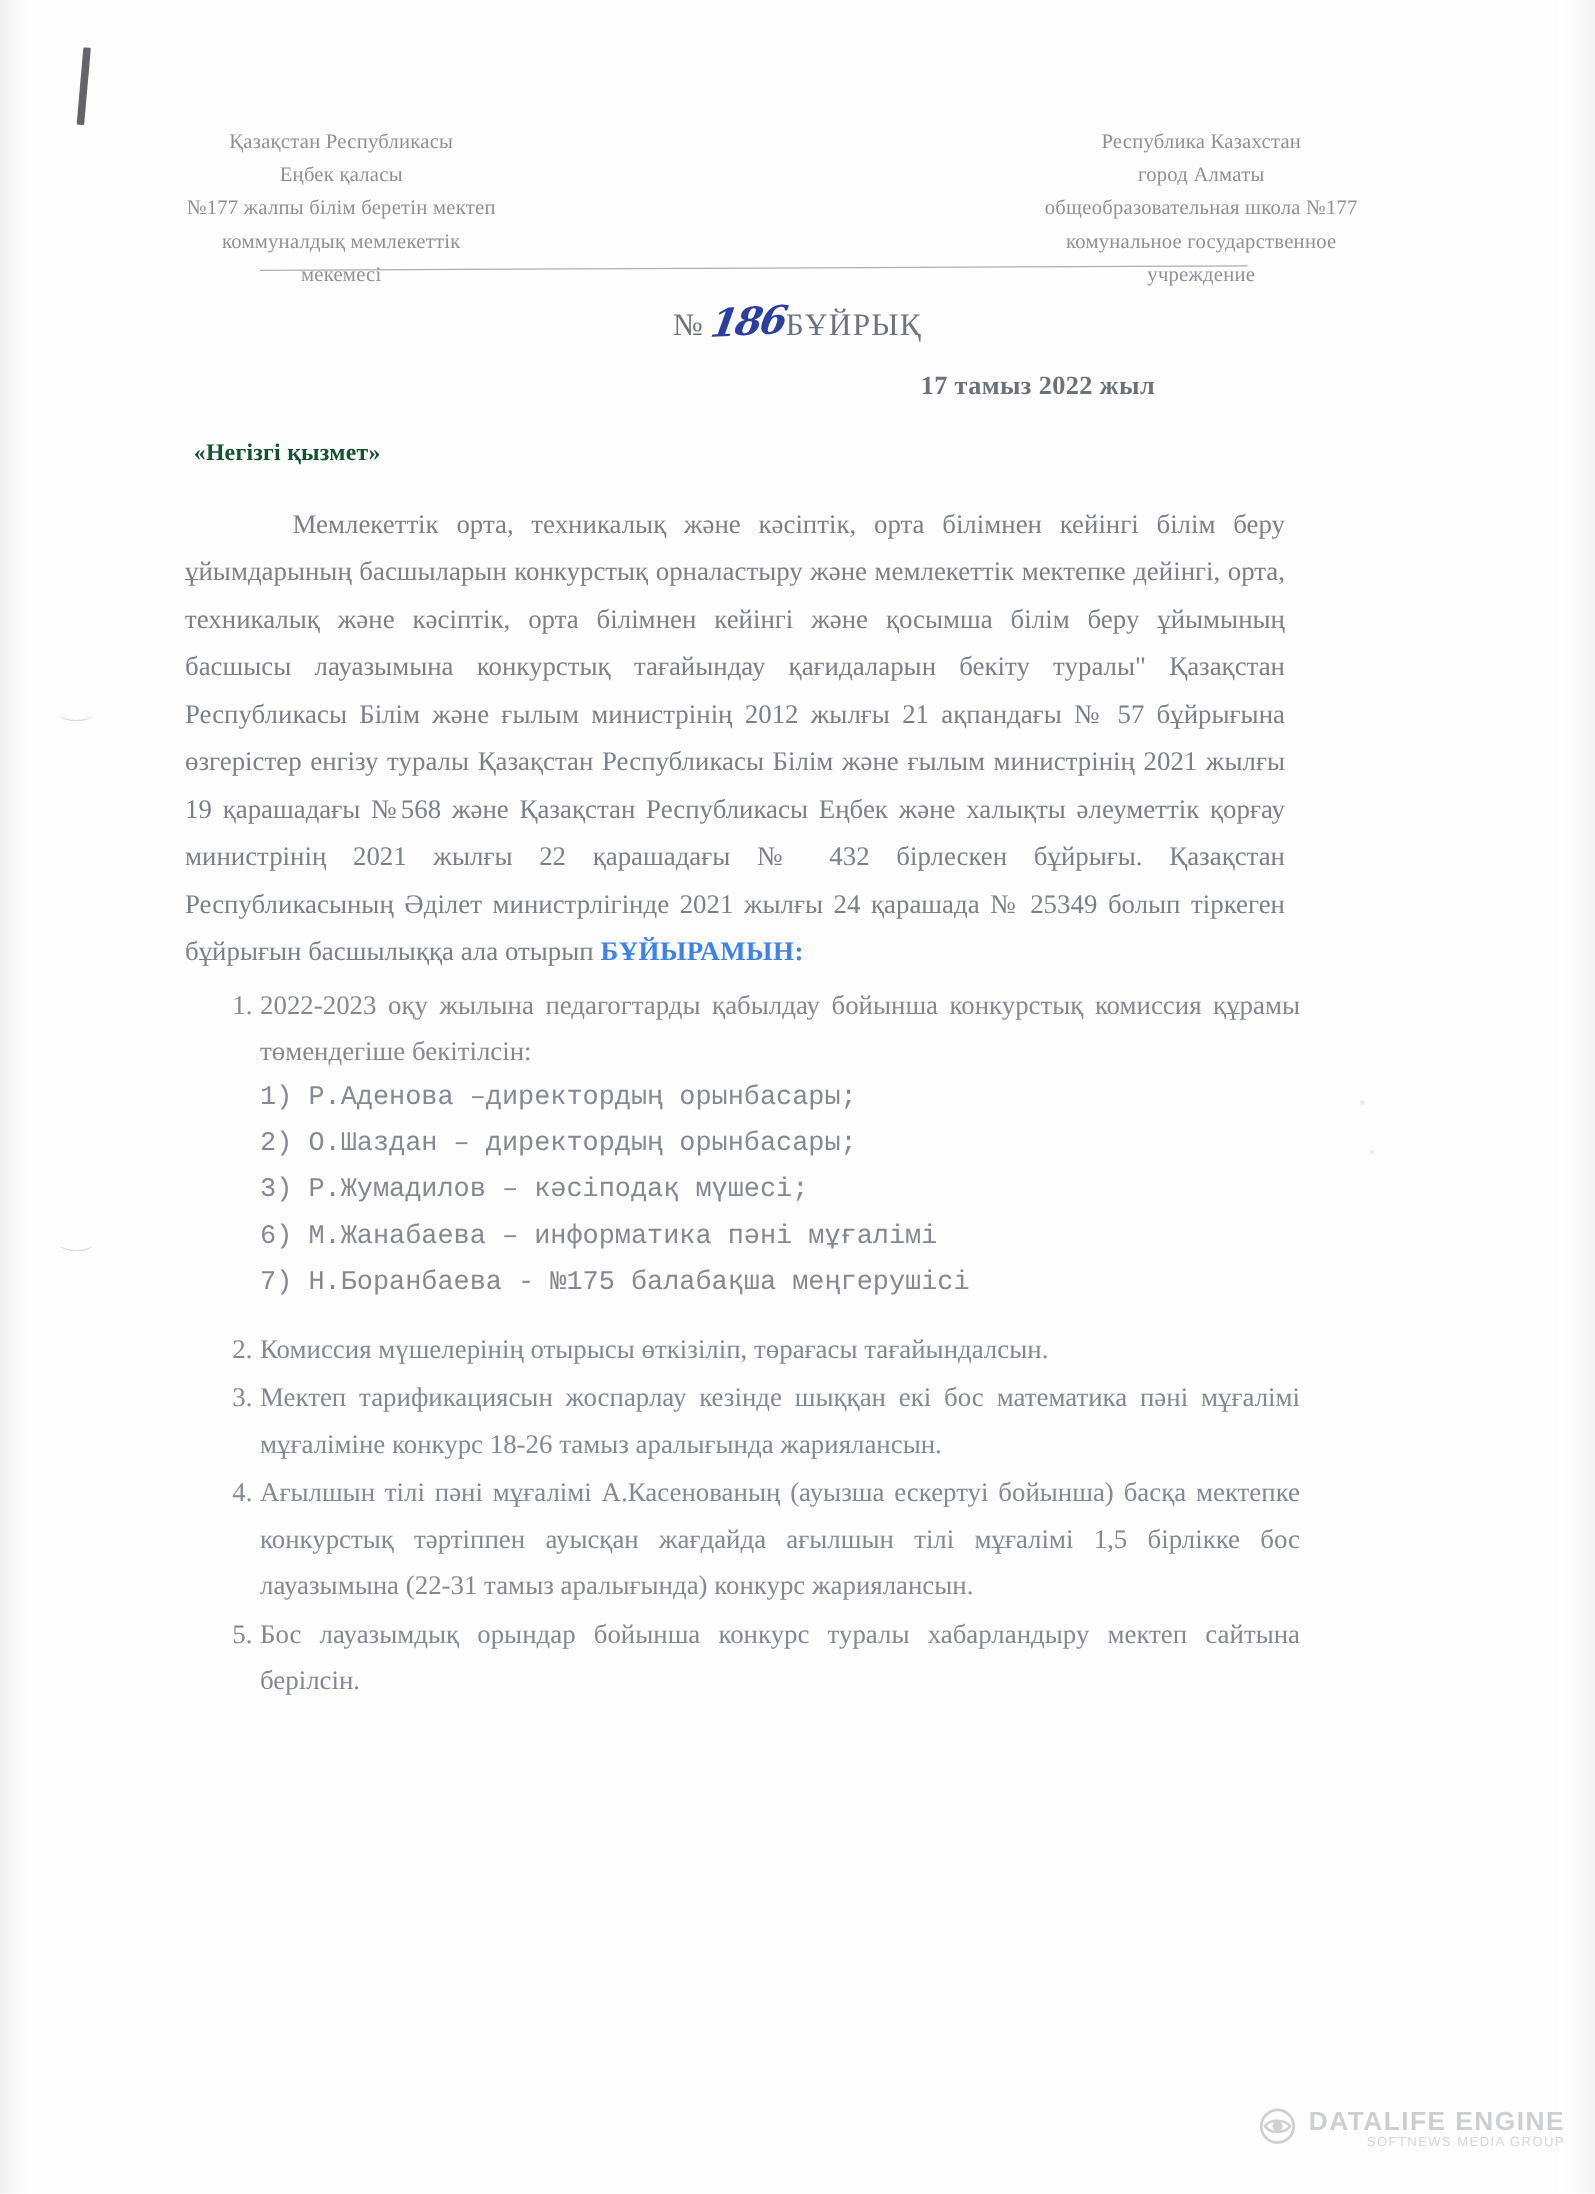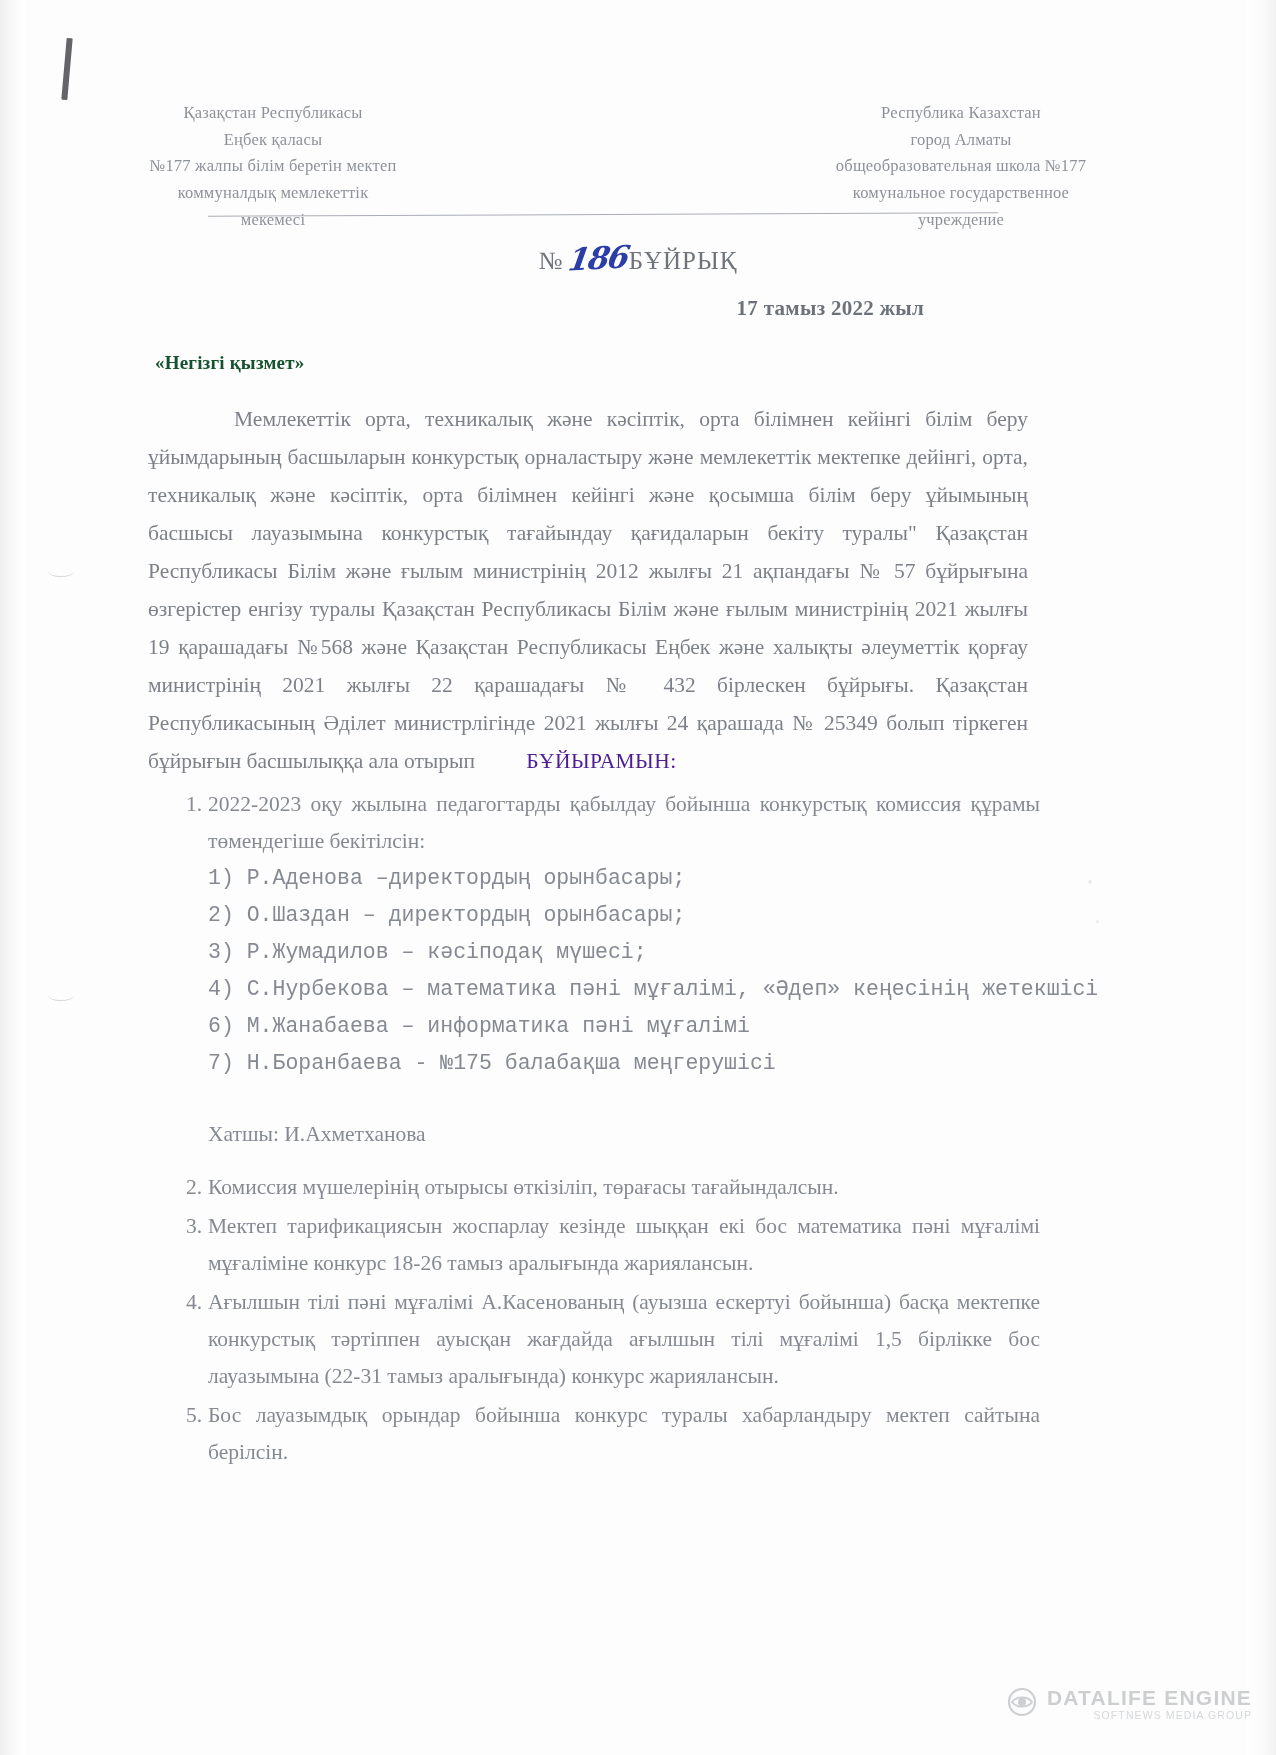--- a/index.html
+++ b/index.html
@@ -144,24 +144,23 @@
     left: 148px; top: 400px;
     width: 880px;
     font-size: 21.5px;
     line-height: 38px;
     text-align: justify;
     text-justify: inter-word;
     color: #7c8088;
   }
   .body-block .lead { display: inline-block; width: 86px; }
   .body-block .bold-end {
-    font-weight: 400;
-    color: #4c1d95;
+    font-weight: 700;
+    color: #3b82f6;
     letter-spacing: .4px;
-    margin-left: 46px;
   }
 
   
   .ol-main {
     position: absolute;
     left: 168px; top: 786px;
     width: 872px;
     margin: 0;
     padding: 0;
     list-style: none;
@@ -271,25 +270,23 @@
 
   <ol class="ol-main">
 
     <li>
       <span class="marker">1.</span>
       <span class="li-text">2022-2023 оқу жылына педагогтарды қабылдау бойынша конкурстық комиссия құрамы төмендегіше  бекітілсін:</span>
       <ul class="sub-list">
         <li>1) Р.Аденова –директордың орынбасары;</li>
         <li>2) О.Шаздан – директордың орынбасары;</li>
         <li>3) Р.Жумадилов – кәсіподақ мүшесі;</li>
-        <li>4) С.Нурбекова – математика пәні мұғалімі, «Әдеп» кеңесінің жетекшісі</li>
         <li>6) М.Жанабаева – информатика пәні мұғалімі</li>
         <li>7) Н.Боранбаева - №175 балабақша меңгерушісі</li>
       </ul>
-      <div class="secretary">Хатшы: И.Ахметханова</div>
       <div class="gap-after-1"></div>
     </li>
 
     <li>
       <span class="marker">2.</span>
       <span class="li-text nojust">Комиссия мүшелерінің отырысы өткізіліп, төрағасы тағайындалсын.</span>
     </li>
 
     <li>
       <span class="marker">3.</span>

